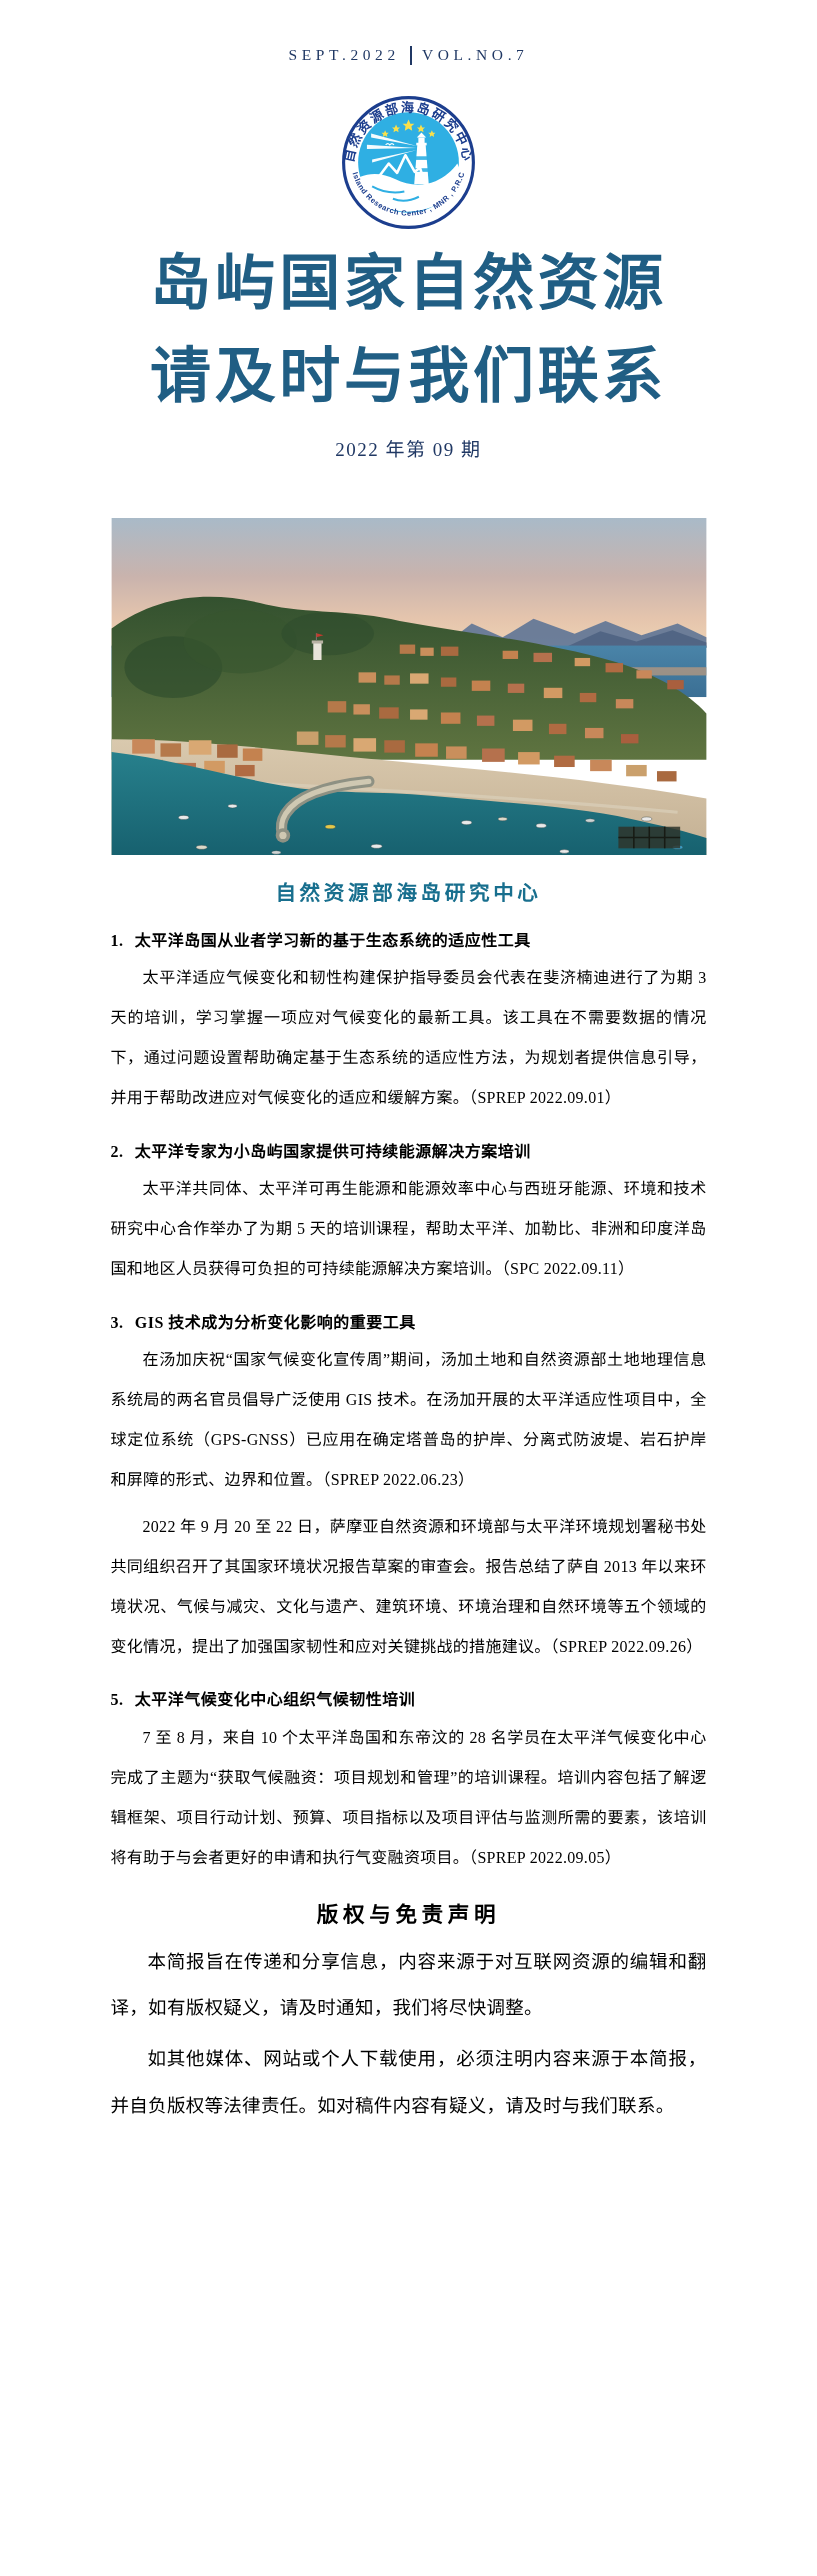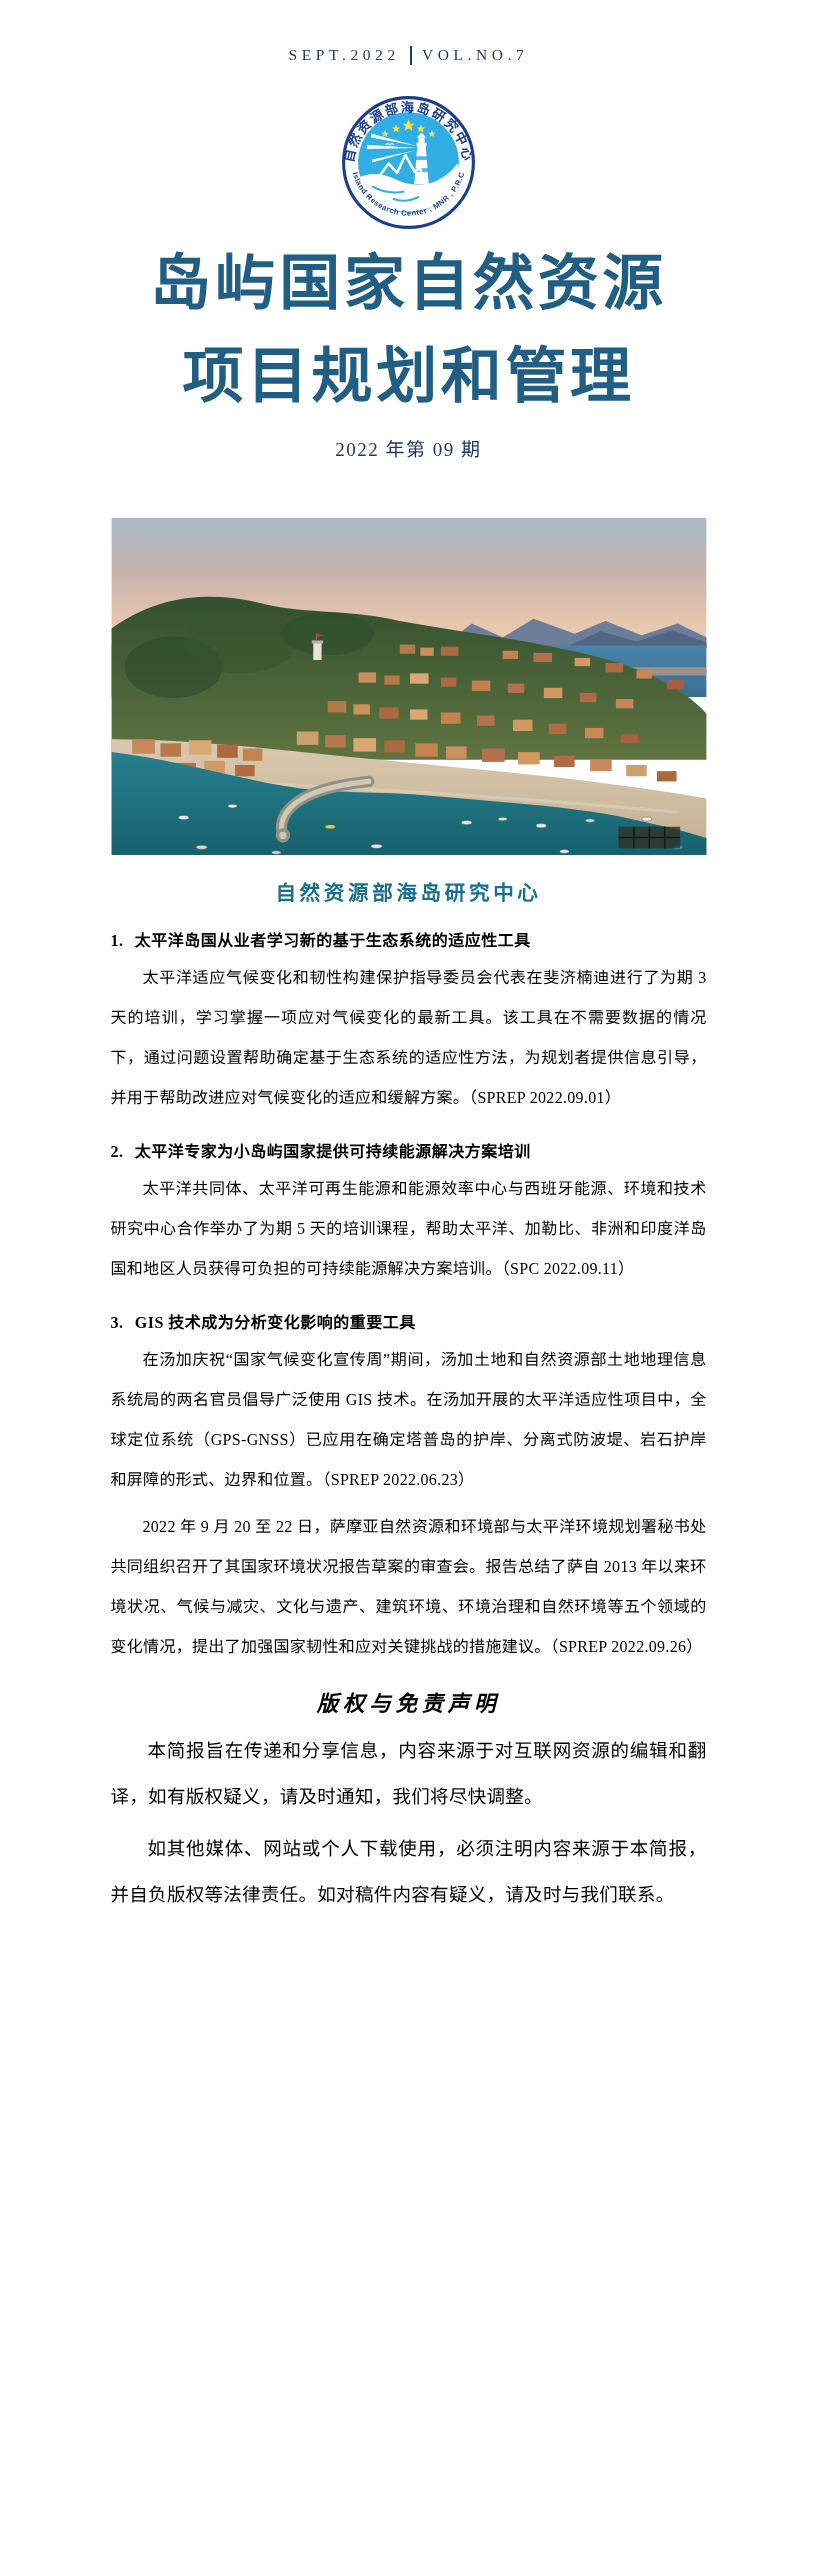--- a/index.html
+++ b/index.html
@@ -26,21 +26,21 @@
   .photo-wrap svg{display:block;}
   .photo-caption{text-align:center;font-weight:bold;color:#186f8e;
     font-size:20.6px;letter-spacing:3.6px;margin-top:24px;line-height:29px;}
   
   .content{width:596px;margin:0 auto;}
   .sec-h{margin:20.6px 0 4.1px;font-size:16px;font-weight:bold;letter-spacing:0.5px;line-height:26px;}
   .sec-num{display:inline-block;margin-right:11.3px;}
   .body-p{margin:0 0 7.2px;font-size:16px;line-height:2.5;text-align:justify;
     text-indent:2em;letter-spacing:0.3px;}
   .copy-h{margin:23px 0 9.3px;text-align:center;font-size:21.6px;font-weight:bold;
-    letter-spacing:4.6px;line-height:29px;font-style:italic;}
+    letter-spacing:4.6px;line-height:29px;}
   .copy-p{margin:0 0 5.2px;font-size:18.5px;line-height:2.5;text-align:justify;
     text-indent:2em;letter-spacing:0.3px;}
 </style>
 </head>
 <body>
 
 <div class="page">
 
   <div class="masthead">
     <span>SEPT.2022</span><span class="bar"></span><span>VOL.NO.7</span>
@@ -83,21 +83,21 @@
       <text font-size="25" font-weight="bold" fill="#1c3e8e" letter-spacing="4" font-family="Liberation Serif, DejaVu Serif, serif">
         <textPath href="#arcTop" startOffset="50%" text-anchor="middle">自然资源部海岛研究中心</textPath>
       </text>
       <text font-size="14.5" font-weight="bold" fill="#1c3e8e" letter-spacing="1" font-family="Liberation Sans, DejaVu Sans, sans-serif">
         <textPath href="#arcBottom" startOffset="50%" text-anchor="middle">Island Research Center , MNR , P.R.C</textPath>
       </text>
     </svg>
   </div>
 
   <div class="title-line first">岛屿国家自然资源</div>
-  <div class="title-line second">项目规划和管理</div>
+  <div class="title-line second">请及时与我们联系</div>
   <div class="issue-no">2022 年第 09 期</div>
 
   <div class="photo-wrap">
     <svg width="596" height="337" viewBox="0 0 1156 655">
       <defs>
         <linearGradient id="skyG" x1="0" y1="0" x2="0" y2="1">
           <stop offset="0" stop-color="#a9bac8"></stop>
             <stop offset="0.45" stop-color="#c9b3ad"></stop>
           <stop offset="0.78" stop-color="#e5c5ad"></stop>
             <stop offset="1" stop-color="#eed3b4"></stop>
@@ -245,20 +245,24 @@
 
     <section>
       <h2 class="sec-h"><span class="sec-num">3.</span><span class="sec-title">GIS 技术成为分析变化影响的重要工具</span></h2>
       <p class="body-p">在汤加庆祝“国家气候变化宣传周”期间，汤加土地和自然资源部土地地理信息系统局的两名官员倡导广泛使用 GIS 技术。在汤加开展的太平洋适应性项目中，全球定位系统（GPS-GNSS）已应用在确定塔普岛的护岸、分离式防波堤、岩石护岸和屏障的形式、边界和位置。（SPREP  2022.06.23）</p>
     </section>
 
     <section>
       <p class="body-p">2022 年 9 月 20 至 22 日，萨摩亚自然资源和环境部与太平洋环境规划署秘书处共同组织召开了其国家环境状况报告草案的审查会。报告总结了萨自 2013 年以来环境状况、气候与减灾、文化与遗产、建筑环境、环境治理和自然环境等五个领域的变化情况，提出了加强国家韧性和应对关键挑战的措施建议。（SPREP  2022.09.26）</p>
     </section>
 
+    <section>
+      <h2 class="sec-h"><span class="sec-num">5.</span><span class="sec-title">太平洋气候变化中心组织气候韧性培训</span></h2>
+      <p class="body-p">7 至 8 月，来自 10 个太平洋岛国和东帝汶的 28 名学员在太平洋气候变化中心完成了主题为“获取气候融资：项目规划和管理”的培训课程。培训内容包括了解逻辑框架、项目行动计划、预算、项目指标以及项目评估与监测所需的要素，该培训将有助于与会者更好的申请和执行气变融资项目。（SPREP  2022.09.05）</p>
+    </section>
 
     <h2 class="copy-h">版权与免责声明</h2>
     <p class="copy-p">本简报旨在传递和分享信息，内容来源于对互联网资源的编辑和翻译，如有版权疑义，请及时通知，我们将尽快调整。</p>
     <p class="copy-p">如其他媒体、网站或个人下载使用，必须注明内容来源于本简报，并自负版权等法律责任。如对稿件内容有疑义，请及时与我们联系。</p>
 
   </div>
 
 </div>
 
 

